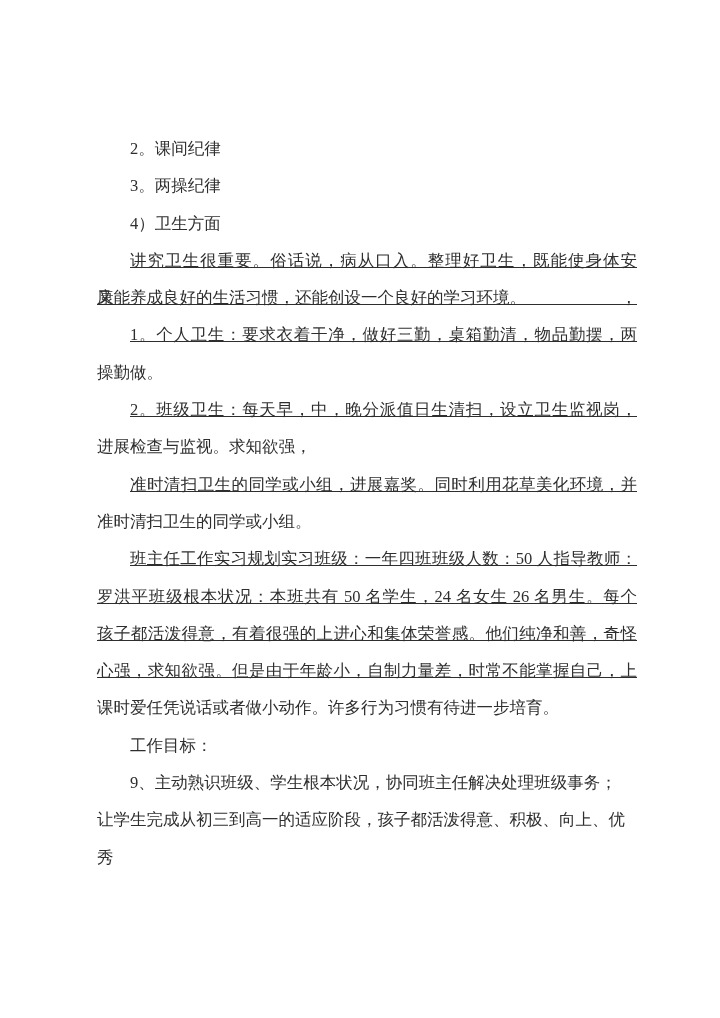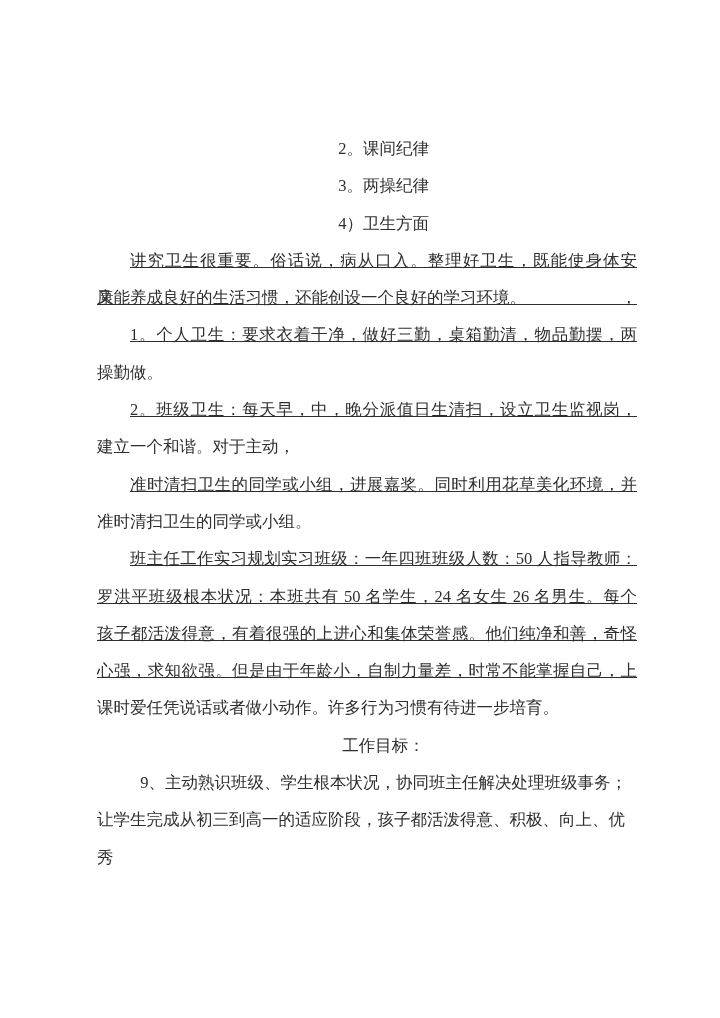--- a/index.html
+++ b/index.html
@@ -31,42 +31,41 @@
     font-family: "Liberation Serif", "DejaVu Serif", serif;
     font-size: 16.5px;
     line-height: 37.3px;
     height: 37.3px;
     color: #2e2e2e;
     white-space: normal;
     overflow: visible;
   }
   .indent {
     text-indent: 2em;
-    text-align: center;
   }
   .justify {
     text-align: justify;
     text-align-last: justify;
     text-decoration: underline;
   }
 </style>
 </head>
 <body>
 
 <div class="doc-page">
   <div class="doc-body">
     <div class="doc-line indent">2。课间纪律</div>
     <div class="doc-line indent">3。两操纪律</div>
     <div class="doc-line indent">4）卫生方面</div>
     <div class="doc-line indent justify">讲究卫生很重要。俗话说，病从口入。整理好卫生，既能使身体安康，</div>
     <div class="doc-line">又能养成良好的生活习惯，还能创设一个良好的学习环境。</div>
     <div class="doc-line indent justify">1。个人卫生：要求衣着干净，做好三勤，桌箱勤清，物品勤摆，两</div>
     <div class="doc-line">操勤做。</div>
     <div class="doc-line indent justify">2。班级卫生：每天早，中，晚分派值日生清扫，设立卫生监视岗，</div>
-    <div class="doc-line">建立一个和谐。对于主动，</div>
+    <div class="doc-line">进展检查与监视。求知欲强，</div>
     <div class="doc-line indent justify">准时清扫卫生的同学或小组，进展嘉奖。同时利用花草美化环境，并</div>
     <div class="doc-line">准时清扫卫生的同学或小组。</div>
     <div class="doc-line indent justify">班主任工作实习规划实习班级：一年四班班级人数：50 人指导教师：</div>
     <div class="doc-line justify">罗洪平班级根本状况：本班共有 50 名学生，24 名女生 26 名男生。每个</div>
     <div class="doc-line justify">孩子都活泼得意，有着很强的上进心和集体荣誉感。他们纯净和善，奇怪</div>
     <div class="doc-line justify">心强，求知欲强。但是由于年龄小，自制力量差，时常不能掌握自己，上</div>
     <div class="doc-line">课时爱任凭说话或者做小动作。许多行为习惯有待进一步培育。</div>
     <div class="doc-line indent">工作目标：</div>
     <div class="doc-line indent">9、主动熟识班级、学生根本状况，协同班主任解决处理班级事务；</div>
     <div class="doc-line">让学生完成从初三到高一的适应阶段，孩子都活泼得意、积极、向上、优秀</div>

